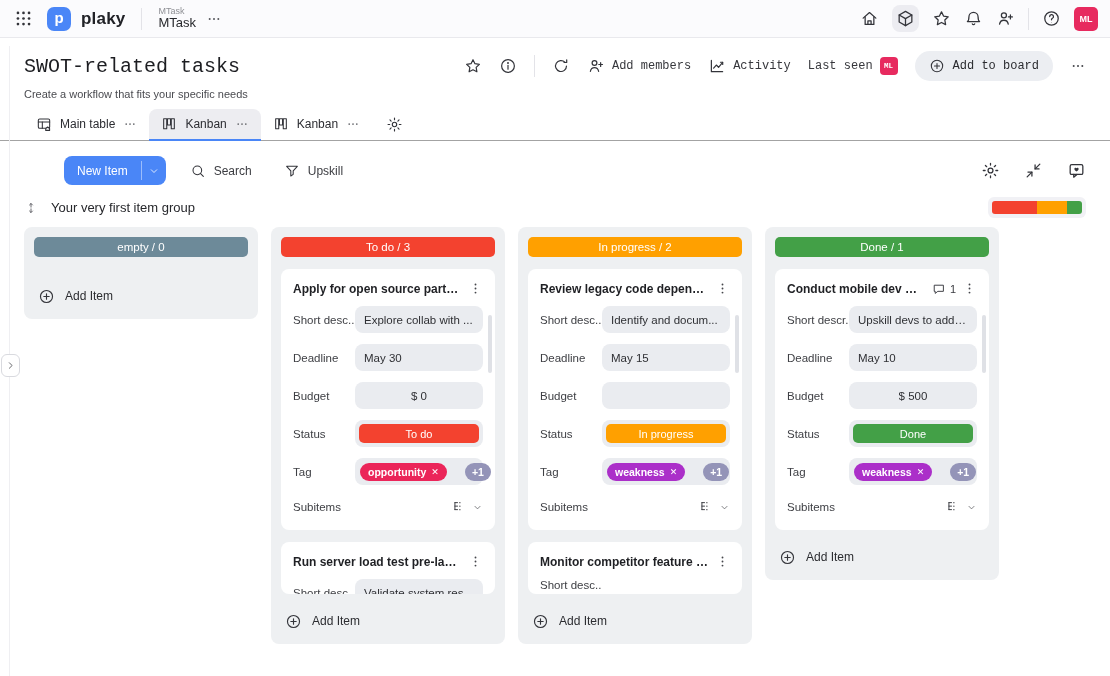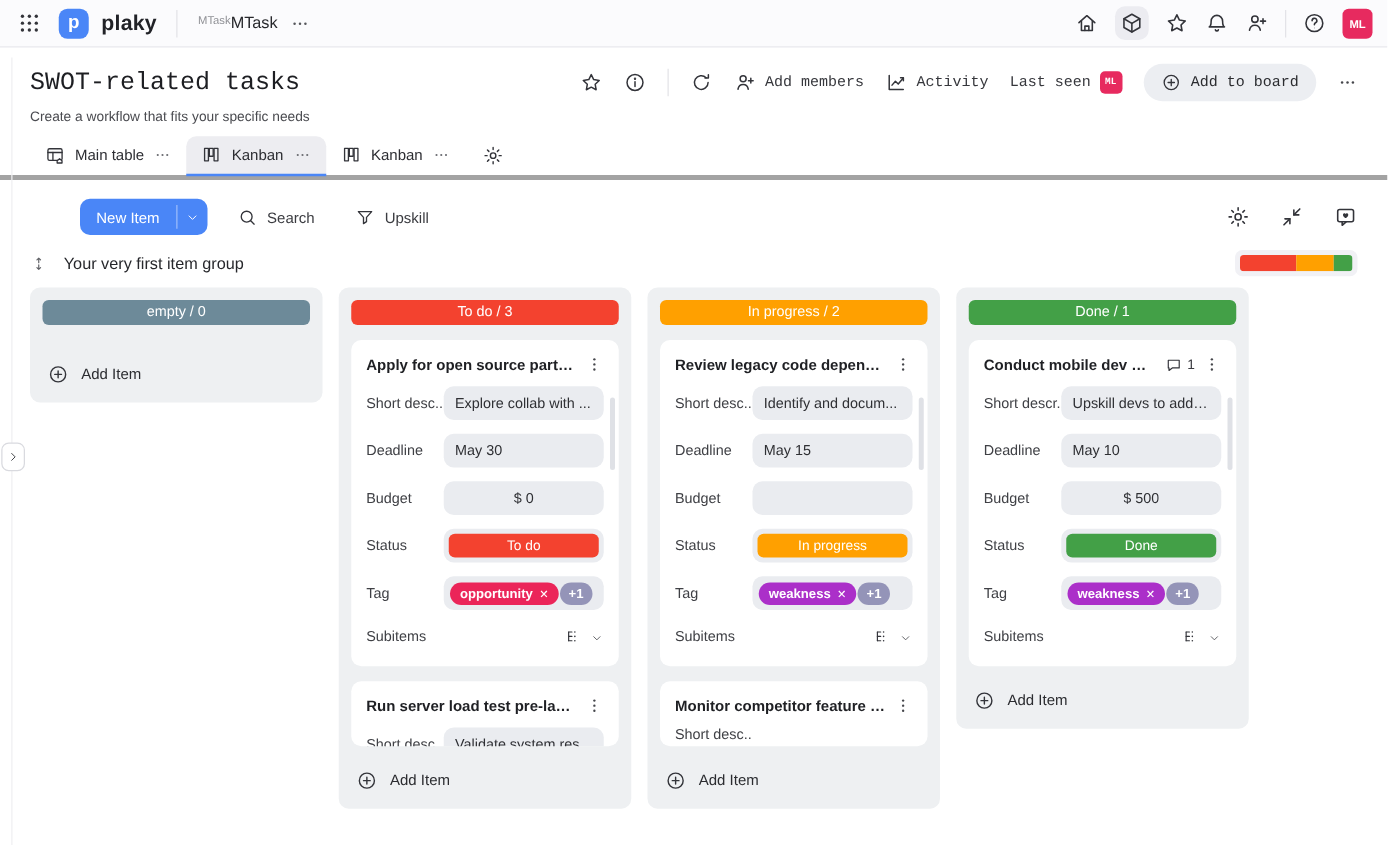--- a/index.html
+++ b/index.html
@@ -20,21 +20,21 @@
   }
   .tb-left { display:flex; align-items:center; gap:10px; }
   .tb-right { display:flex; align-items:center; gap:13px; }
   .tb-icn { width:19px; height:19px; cursor:pointer; }
   .logo-badge {
     width:24px; height:24px; border-radius:7px; background:#4a86f7; margin-left:4px;
     display:flex; align-items:center; justify-content:center; cursor:pointer;
   }
   .logo-p { color:#fff; font-size:15px; font-weight:700; line-height:1; transform:translateY(-1px); }
   .wordmark { font-size:17px; font-weight:600; color:#212227; letter-spacing:.2px; margin-right:6px; }
-  .ws { display:flex; flex-direction:row; line-height:1.15; margin-left:6px; cursor:pointer; }
+  .ws { display:flex; flex-direction:column; line-height:1.15; margin-left:6px; cursor:pointer; }
   .ws-small { font-size:9px; color:#8f9095; }
   .ws-name { font-size:13px; color:#27282c; }
   .cube-active { background:#ececf1; border-radius:8px; padding:4px; display:flex; }
   .tb-avatar {
     width:24px; height:24px; border-radius:5px; color:#fff; font-size:9px; font-weight:700;
     display:flex; align-items:center; justify-content:center; cursor:pointer;
   }
 
   
   .bheader { padding:13px 24px 0 24px; }
@@ -45,21 +45,21 @@
   .bh-group { display:flex; align-items:center; gap:7px; font-size:12px; color:#36373c; cursor:pointer; }
   .ls-avatar { width:18px; height:18px; border-radius:4px; color:#fff; font-size:7.5px; font-weight:700;
     display:flex; align-items:center; justify-content:center; }
   .add-board-btn {
     display:flex; align-items:center; gap:8px; background:#eceef2; border-radius:16px;
     height:30px; padding:0 14px; font-size:12px; color:#2a2b2f; cursor:pointer;
   }
   .bh-subtitle { font-size:11px; color:#4a4b50; margin-top:7px; }
 
   
-  .tabs-row { display:flex; align-items:center; margin-top:9px; padding:0 24px; border-bottom:4px solid #a3a3a3; }
+  .tabs-row { display:flex; align-items:center; margin-top:9px; padding:0 24px; border-bottom:1px solid #a3a3a3; }
   .tab { display:flex; align-items:center; gap:8px; padding:7px 12px 8px 12px; font-size:12px; color:#2c2d32;
     cursor:pointer; position:relative; }
   .tab .t-icn { width:16px; height:16px; }
   .tab .t-dots { width:14px; height:14px; color:#6a6b70; }
   .tab.active { background:#ededf1; border-radius:8px 8px 0 0; }
   .tab.active::after { content:""; position:absolute; left:0; right:0; bottom:-1px; height:2px; background:#4a86f7; }
   .tabs-gear { width:17px; height:17px; margin-left:14px; cursor:pointer; }
 
   
   .toolbar { display:flex; align-items:center; margin-top:15px; padding:0 24px;margin-left:40px; }
@@ -98,21 +98,21 @@
   .fields { display:flex; flex-direction:column; gap:11px; margin-top:10px; }
   .frow { display:flex; align-items:center; }
   .flabel { width:62px; flex:none; font-size:11.5px; color:#3f4045; white-space:nowrap; overflow:hidden; }
   .fpill { flex:1; height:27px; background:#eaecf0; border-radius:8px; display:flex; align-items:center;
     padding:0 9px; font-size:11.5px; color:#2f3034; cursor:pointer; min-width:0; }
   .fpill span.val { white-space:nowrap; overflow:hidden; text-overflow:ellipsis; }
   .fpill.center { justify-content:center; }
   .fpill.status-wrap { padding:0 4px; }
   .status-btn { flex:1; height:19px; border-radius:5px; color:#fff; font-size:11px; font-weight:500;
     display:flex; align-items:center; justify-content:center; }
-  .fpill.tag-wrap { padding:0 5px; gap:1px; }
+  .fpill.tag-wrap { padding:0 5px; gap:18px; }
   .tag-chip { color:#fff; font-size:10.5px; font-weight:700; padding:3px 8px; border-radius:10px;
     display:inline-flex; align-items:center; gap:5px; white-space:nowrap; }
   .tag-x { font-size:9px; font-weight:400; cursor:pointer; }
   .tag-more { color:#fff; font-size:10.5px; font-weight:700; padding:3px 7px; border-radius:10px; }
   .subrow { height:22px; justify-content:space-between; }
   .subicons { display:flex; align-items:center; gap:6px; color:#3a3b40; cursor:pointer; }
   .subicons .icn { width:14px; height:14px; }
   .subicons .chev { width:11px; height:11px; color:#55565b; }
   .card-scrollbar { position:absolute; right:3px; top:46px; width:4px; height:58px; background:#dfe1e6; border-radius:2px; cursor:pointer; }
   .add-item { display:flex; align-items:center; gap:10px; margin-top:14px; height:26px; padding:0 4px;

